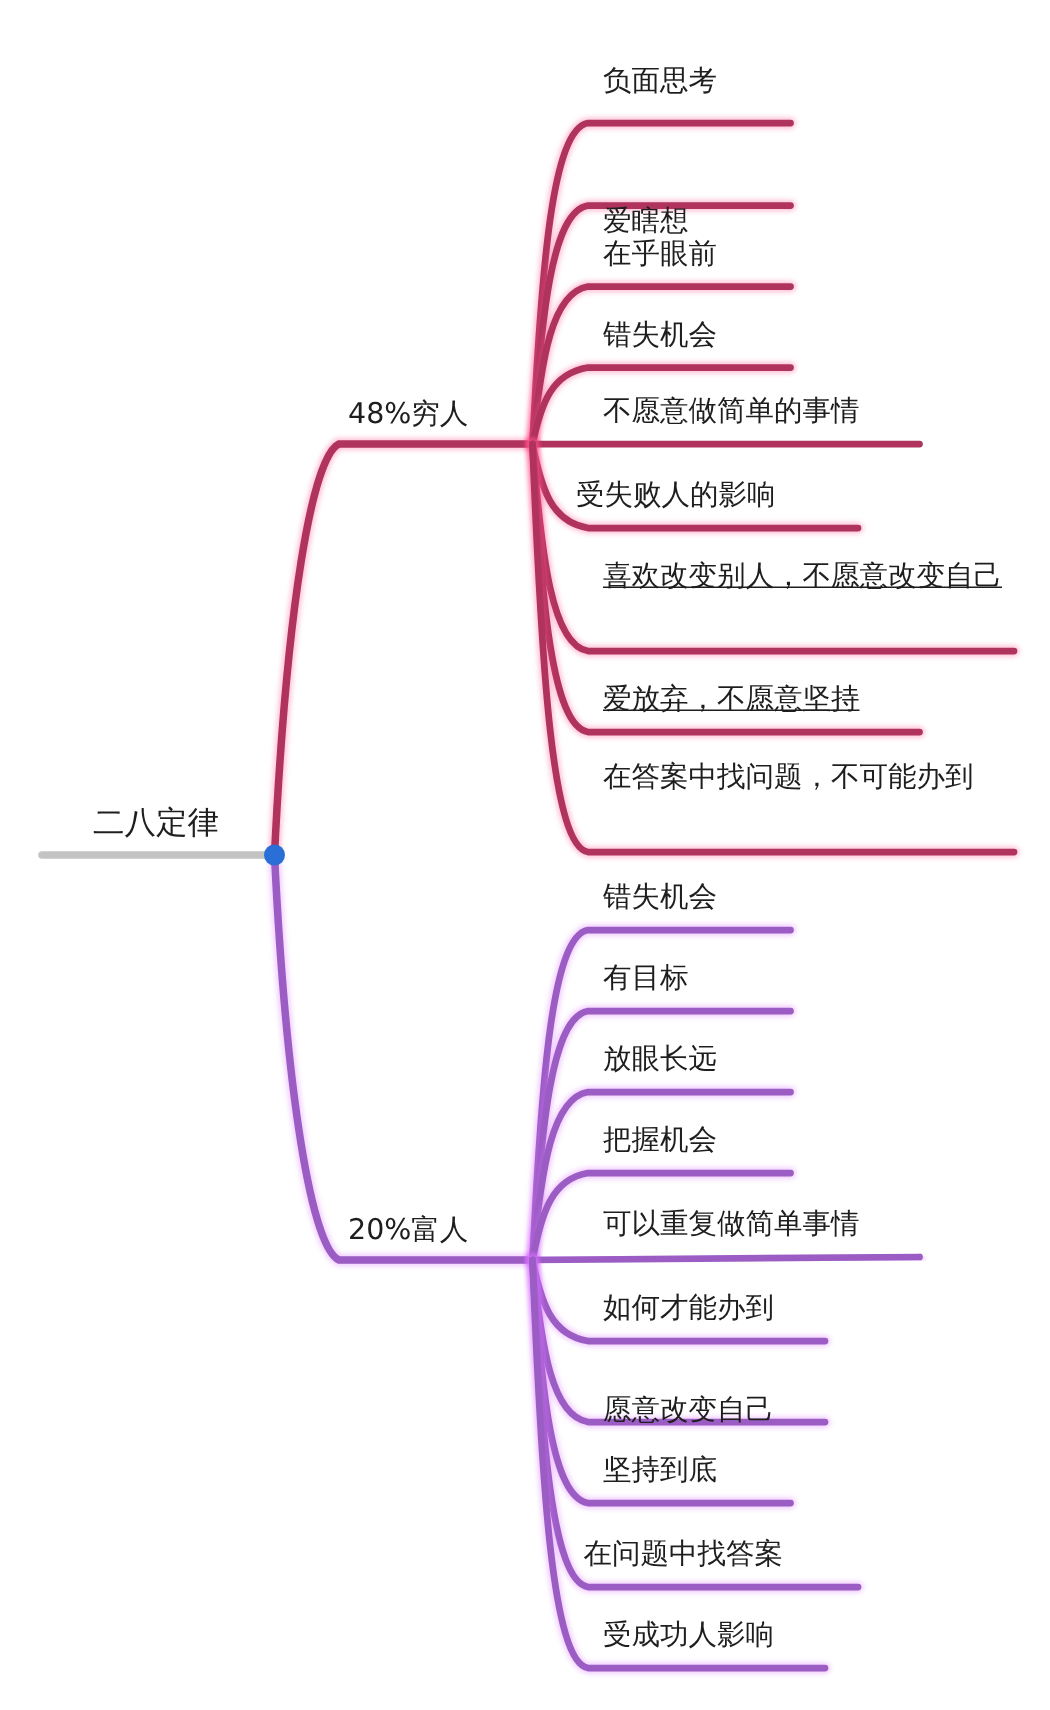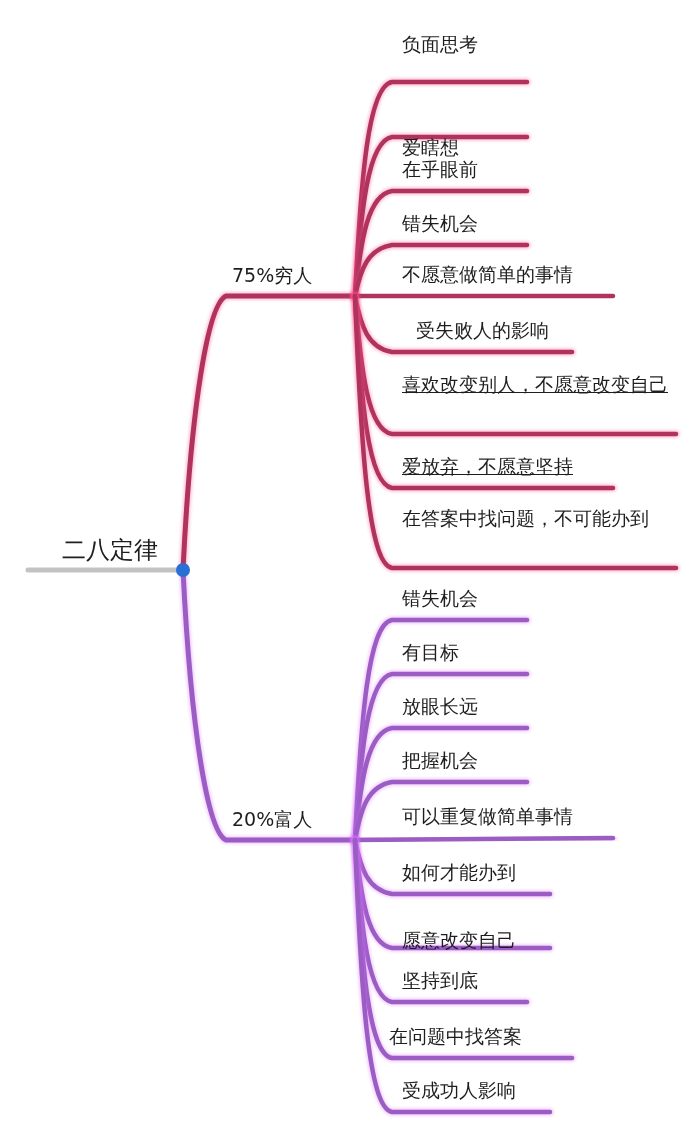--- a/index.html
+++ b/index.html
@@ -1,21 +1,21 @@
 <!DOCTYPE html>
 <html><head>
 <meta charset="utf-8">
 <style>
   html, body { margin:0; padding:0; background:#ffffff; }
   body { width:700px; height:1140px; position:relative; overflow:hidden;
          font-family:"DejaVu Sans", "Liberation Sans", sans-serif; }
   svg.map { position:absolute; left:0; top:0; }
   .label { position:absolute; font-size:19px; color:#1e1e1e; line-height:28px; white-space:nowrap; }
   .wrap { white-space:normal; width:270px; }
-  .root-label { position:absolute; left:62px; top:534px; font-size:24px; color:#1e1e1e; }
+  .root-label { position:absolute; left:62px; top:534px; font-size:21px; color:#1e1e1e; }
   .branch-label { position:absolute; font-size:19px; color:#1e1e1e; }
 </style>
 </head>
 <body>
 
 <svg class="map" width="700" height="1140">
   <defs>
     <filter id="glowR" x="-20%" y="-20%" width="140%" height="140%">
       <feGaussianBlur stdDeviation="1.6"></feGaussianBlur>
     </filter>
@@ -64,27 +64,27 @@
       <path d="M 355 840 C 361 959.9, 368 1054, 392 1058 L 572 1058" fill="none" stroke="#9b5cc4" stroke-width="4.5" stroke-linecap="round"></path>
       <path d="M 355 840 C 361 989.6, 368 1108, 392 1112 L 550 1112" fill="none" stroke="#d770ff" stroke-width="7.5" stroke-linecap="round" opacity="0.35" filter="url(#glowR)"></path>
       <path d="M 355 840 C 361 989.6, 368 1108, 392 1112 L 550 1112" fill="none" stroke="#9b5cc4" stroke-width="4.5" stroke-linecap="round"></path>
       <circle cx="183" cy="570" r="7" fill="#2a6fd6"></circle>
     </g>
 </svg>
 
 <div class="root-label">二八定律</div>
 
 <div id="labels">
-    <div class="branch-label" style="left: 232px; top: 263px;">75%穷人</div>
-    <div class="label" style="left: 402px; top: 30px;">负面思考</div>
+    <div class="branch-label" style="left: 232px; top: 263px;">48%穷人</div>
+    <div class="label" style="left: 402px; top: 40px;">负面思考</div>
     <div class="label" style="left: 402px; top: 101px; margin-top: 32px;">爱瞎想</div>
     <div class="label" style="left: 402px; top: 155px;">在乎眼前</div>
     <div class="label" style="left: 402px; top: 209px;">错失机会</div>
     <div class="label" style="left: 402px; top: 260px;">不愿意做简单的事情</div>
-    <div class="label" style="left: 416px; top: 316px;">受失败人的影响</div>
+    <div class="label" style="left: 384px; top: 316px;">受失败人的影响</div>
     <div class="label wrap" style="left: 402px; top: 370px; text-decoration: underline;">喜欢改变别人，不愿意改变自己</div>
     <div class="label" style="left: 402px; top: 452px; text-decoration: underline;">爱放弃，不愿意坚持</div>
     <div class="label wrap" style="left: 402px; top: 504px;">在答案中找问题，不可能办到</div>
     <div class="branch-label" style="left: 232px; top: 807px;">20%富人</div>
     <div class="label" style="left: 402px; top: 584px;">错失机会</div>
     <div class="label" style="left: 402px; top: 638px;">有目标</div>
     <div class="label" style="left: 402px; top: 692px;">放眼长远</div>
     <div class="label" style="left: 402px; top: 746px;">把握机会</div>
     <div class="label" style="left: 402px; top: 802px;">可以重复做简单事情</div>
     <div class="label" style="left: 402px; top: 858px;">如何才能办到</div>

